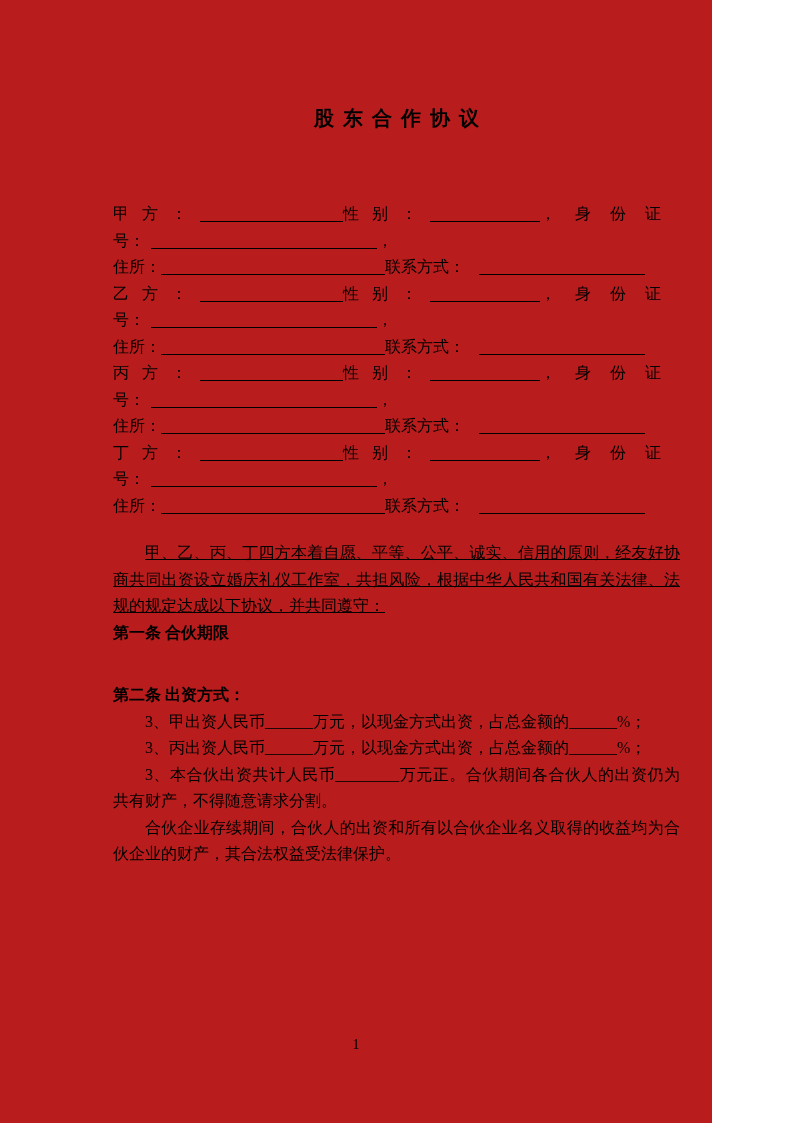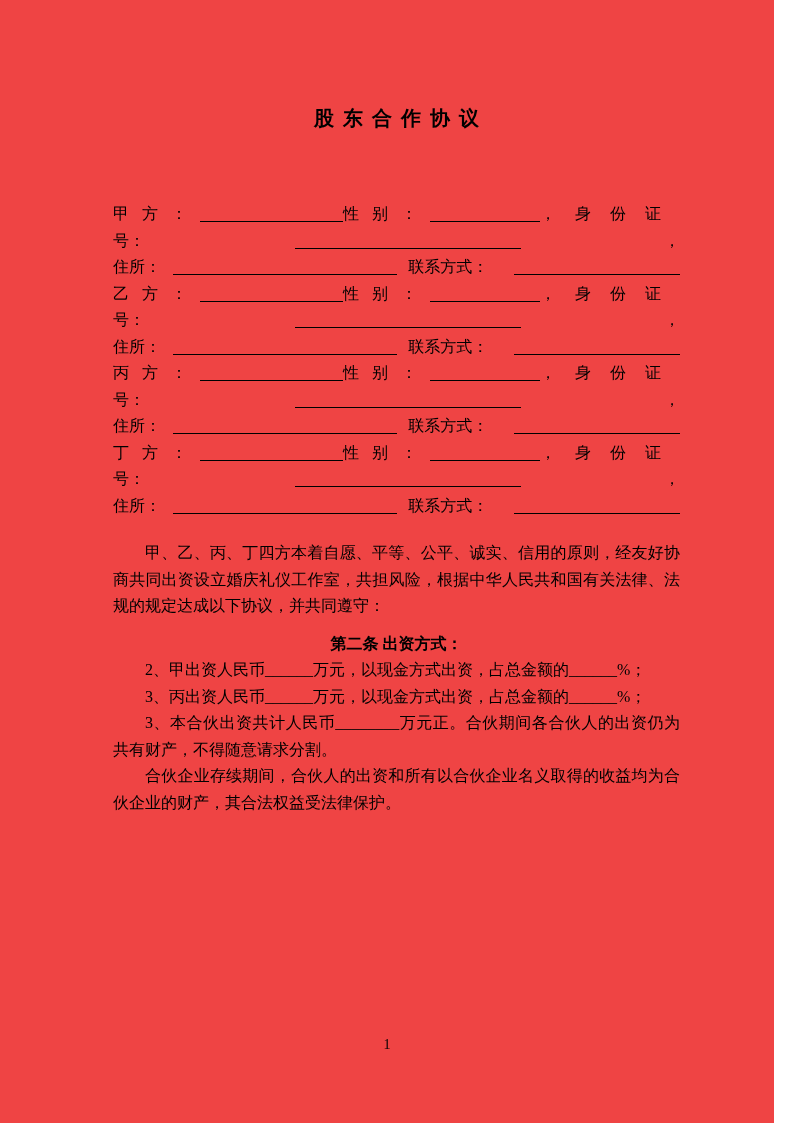--- a/index.html
+++ b/index.html
@@ -1,20 +1,20 @@
 <!DOCTYPE html>
 <html><head>
 <meta charset="utf-8">
 <style>
   html, body { margin: 0; padding: 0; background: #ffffff; }
   .page {
     position: relative;
-    width: 774px;
+    width: 712px;
     height: 1123px;
-    background: #ef4444;
+    background: #b91c1c;
     color: #000000;
     font-family: "Liberation Serif", "DejaVu Serif", serif;
     font-size: 16px;
     line-height: 26.5px;
     overflow: hidden;
   }
   .content {
     position: absolute;
     left: 113px;
     top: 0;
@@ -23,42 +23,42 @@
   .doc-title {
     margin: 102px 0 0 0;
     text-align: center;
     font-size: 20px;
     line-height: 33px;
     font-weight: bold;
     letter-spacing: 9px;
     text-indent: 9px;
   }
   .parties { margin-top: 66px; }
-  .pline { display: flex; align-items: baseline; white-space: nowrap; justify-content: space-between; }
+  .pline { display: flex; align-items: baseline; white-space: nowrap; }
   .blank {
     display: inline-block;
     border-bottom: 1px solid #000;
     transform: translateY(3px);
     height: 0;
   }
   .grow { flex: 1 1 auto; min-width: 80px; }
   .w-gender  { width: 110px; flex: 0 0 auto; }
   .w-id      { width: 226px; margin-left: 6px; flex: 0 0 auto; }
   .w-addr    { width: 224px; flex: 0 0 auto; }
   .w-contact { width: 166px; margin-left: 14px; flex: 0 0 auto; }
   .spread-sm   { letter-spacing: 13px; }
   .spread-tail { letter-spacing: 19px; }
   .para {
     margin: 0;
     text-align: justify;
     text-indent: 2em;
   }
-  .preamble { margin-top: 21px; }
+  .preamble { margin-top: 21px; text-decoration: underline; }
   .heading { margin: 0; font-weight: bold; font-size: 16px; }
-  .a2-heading { margin-top: 11px; text-align: center; }
+  .a2-heading { margin-top: 36px; }
   .page-number {
     position: absolute;
     left: 0;
     top: 1038px;
     width: 100%;
     text-align: center;
     font-size: 14px;
     line-height: 14px;
   }
 </style>
@@ -153,23 +153,24 @@
           <span class="blank w-addr"></span>
           <span>联系方式：</span>
           <span class="blank w-contact"></span>
         </div>
       </div>
 
     </div>
 
     <p class="para preamble">甲、乙、丙、丁四方本着自愿、平等、公平、诚实、信用的原则，经友好协商共同出资设立婚庆礼仪工作室，共担风险，根据中华人民共和国有关法律、法规的规定达成以下协议，并共同遵守：</p>
 
+    <h2 class="heading">第一条 合伙期限</h2>
 
     <h2 class="heading a2-heading">第二条 出资方式：</h2>
-    <p class="para">2、甲出资人民币______万元，以现金方式出资，占总金额的______%；</p>
+    <p class="para">3、甲出资人民币______万元，以现金方式出资，占总金额的______%；</p>
     <p class="para">3、丙出资人民币______万元，以现金方式出资，占总金额的______%；</p>
     <p class="para">3、本合伙出资共计人民币________万元正。合伙期间各合伙人的出资仍为共有财产，不得随意请求分割。</p>
     <p class="para">合伙企业存续期间，合伙人的出资和所有以合伙企业名义取得的收益均为合伙企业的财产，其合法权益受法律保护。</p>
 
   </div>
 
   <div class="page-number">1</div>
 </div>
 
 </body></html>

